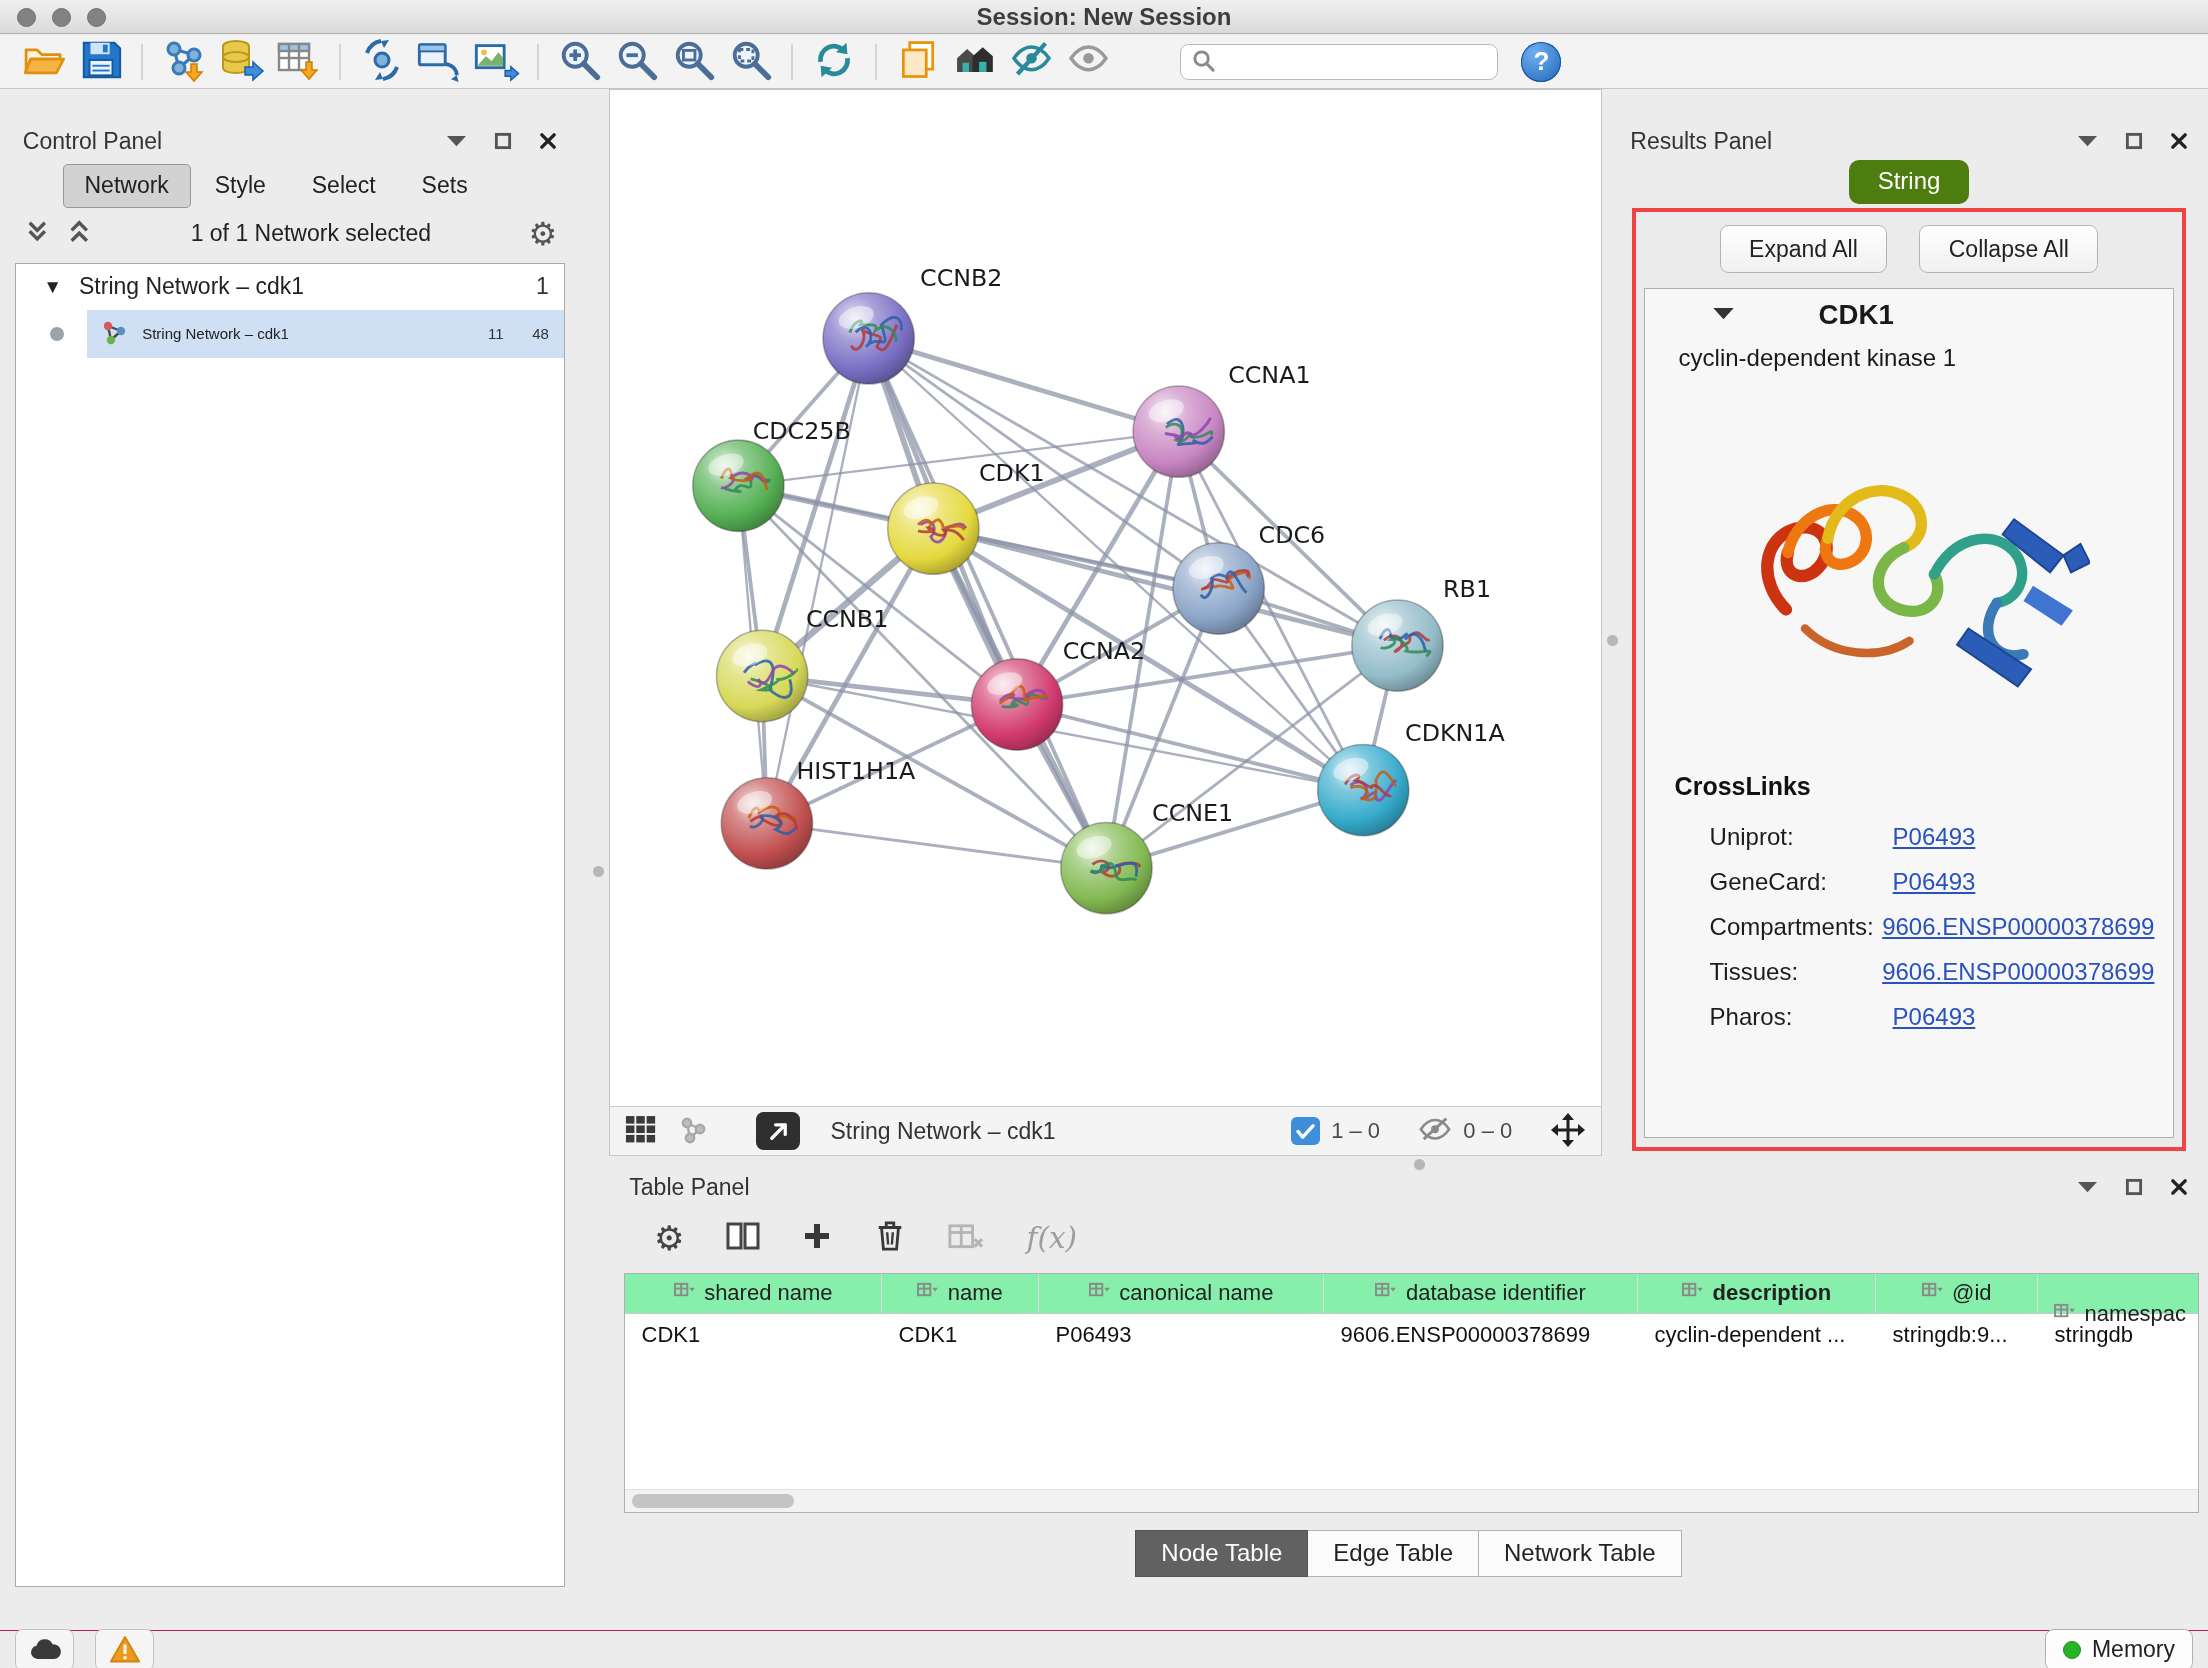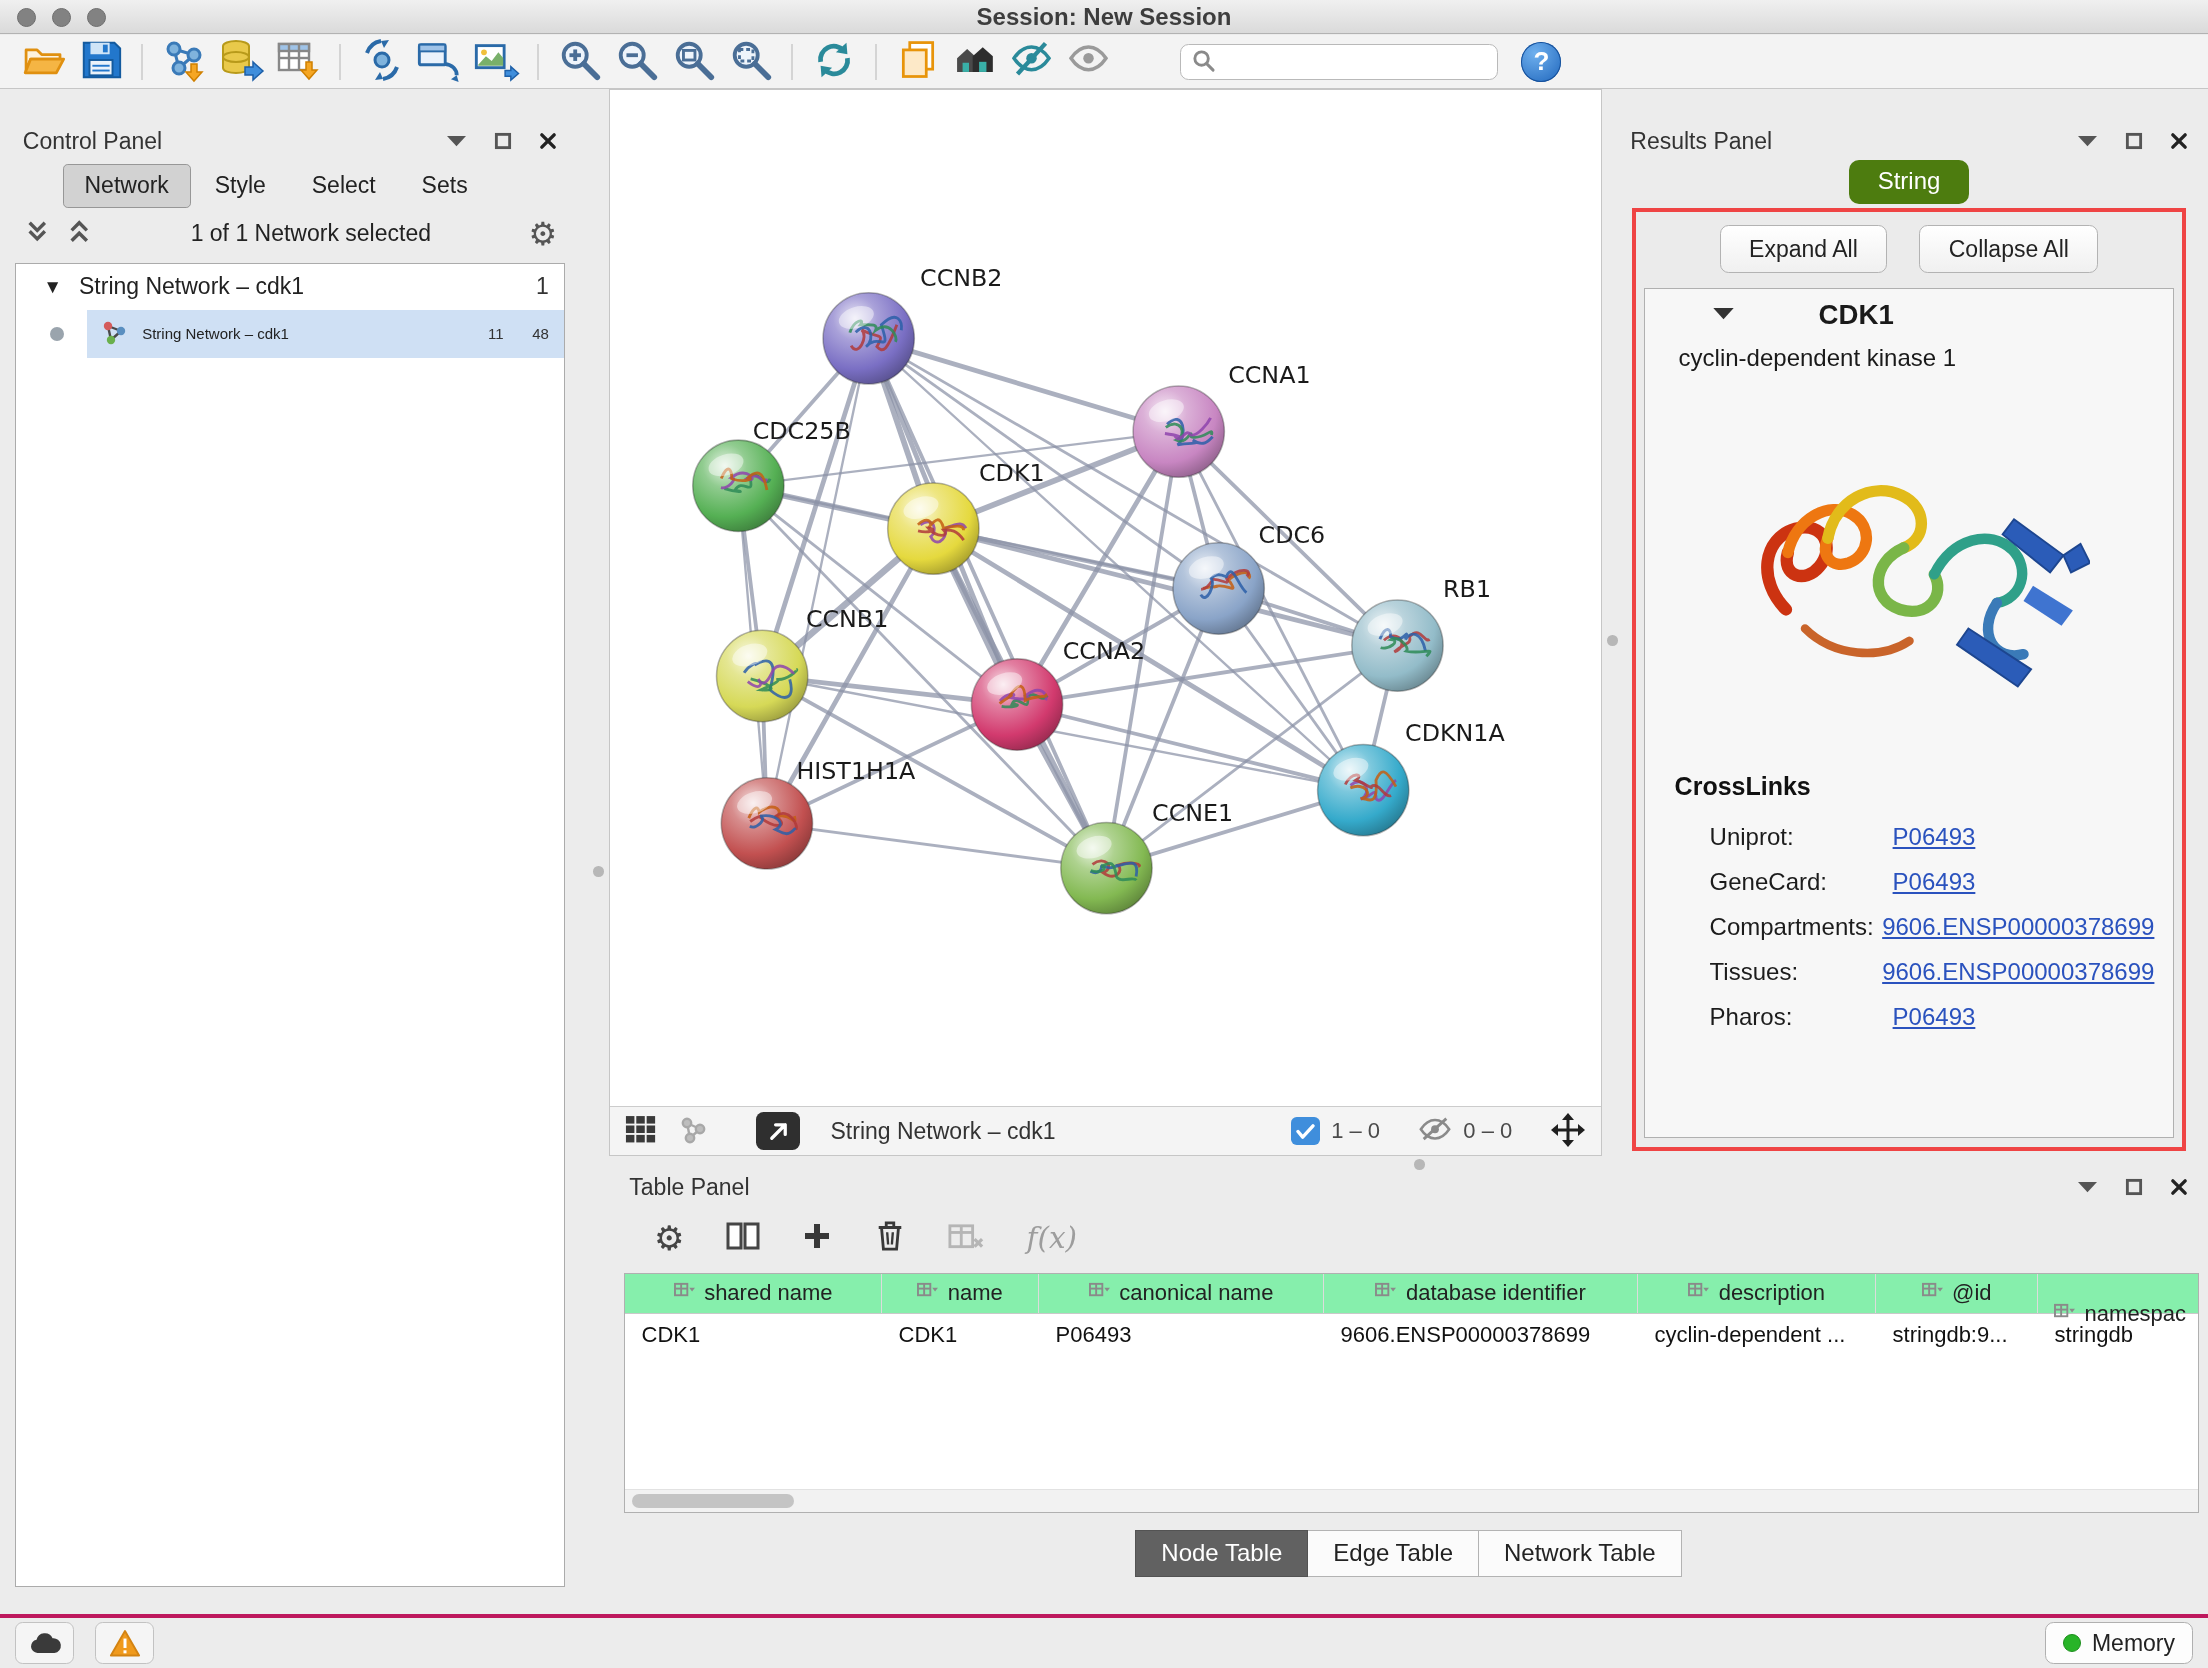--- a/index.html
+++ b/index.html
@@ -84,21 +84,21 @@
 .tp-row{display:flex;height:42px}
 .td{display:flex;align-items:center;font-size:22px;padding-left:17px;color:#111;overflow:hidden;white-space:nowrap}
 .h-scroll{position:absolute;left:0;right:0;bottom:0;height:23px;background:#f2f2f2;border-top:1px solid #e2e2e2}
 .h-thumb{position:absolute;left:7.6px;bottom:3.8px;width:162px;height:14.3px;background:#c4c4c4;border-radius:7.6px}
 .tp-tabs{margin-top:17px;display:flex;justify-content:center}
 .tp-tab{font-size:24px;padding:8.6px 25px;background:#fbfbfb;border:1px solid #b3b3b3;color:#222}
 .tp-tab.selected{background:#616161;border-color:#535353;color:#fff}
 .tp-tab + .tp-tab{border-left:none}
 
 
-.status-bar{position:absolute;left:0;bottom:0;width:2208px;height:54px;background:#ececec;border-top:4px solid #be185d;display:flex;align-items:center;padding:0 15px;gap:21px}
+.status-bar{position:absolute;left:0;bottom:0;width:2208px;height:38px;background:#ececec;border-top:1px solid #be185d;display:flex;align-items:center;padding:0 15px;gap:21px}
 .sb-btn{width:59px;height:42px;border:1px solid #c2c2c2;border-radius:7.6px;background:#f5f5f5;display:flex;align-items:center;justify-content:center}
 .memory-pill{margin-left:auto;height:42px;border:1px solid #b0b0b0;border-radius:8.6px;background:#fdfdfd;display:flex;align-items:center;gap:11.4px;padding:0 17px;font-size:23px;color:#222}
 .mem-dot{width:18px;height:18px;border-radius:50%;background:#28b428;border:1px solid #1d8f1d}
 
 .splitter-dot{position:absolute;width:10.5px;height:10.5px;border-radius:50%;background:#b7b7b7}
 </style>
 </head>
 <body>
 
 <div class="titlebar">
@@ -816,21 +816,21 @@
         </div>
         <div class="th" style="width: 314px; flex: 0 0 auto;">
           <span><svg width="22" height="19" viewBox="0 0 23 20">
               <rect x="2" y="3" width="13" height="12" fill="none" stroke="#8a8a8a" stroke-width="2"></rect>
               <line x1="2" y1="8" x2="15" y2="8" stroke="#8a8a8a" stroke-width="2"></line>
               <line x1="8.5" y1="3" x2="8.5" y2="15" stroke="#8a8a8a" stroke-width="2"></line>
               <path d="M17 7l3 4 3-4" fill="#8a8a8a"></path>
             </svg></span>
           <span>database identifier</span>
         </div>
-        <div class="th" style="width: 238px; flex: 0 0 auto;">
+        <div class="th" style="width: 238px; flex: 0 0 auto; font-weight: bold;">
           <span><svg width="22" height="19" viewBox="0 0 23 20">
               <rect x="2" y="3" width="13" height="12" fill="none" stroke="#8a8a8a" stroke-width="2"></rect>
               <line x1="2" y1="8" x2="15" y2="8" stroke="#8a8a8a" stroke-width="2"></line>
               <line x1="8.5" y1="3" x2="8.5" y2="15" stroke="#8a8a8a" stroke-width="2"></line>
               <path d="M17 7l3 4 3-4" fill="#8a8a8a"></path>
             </svg></span>
           <span>description</span>
         </div>
         <div class="th" style="width: 162px; flex: 0 0 auto;">
           <span><svg width="22" height="19" viewBox="0 0 23 20">

